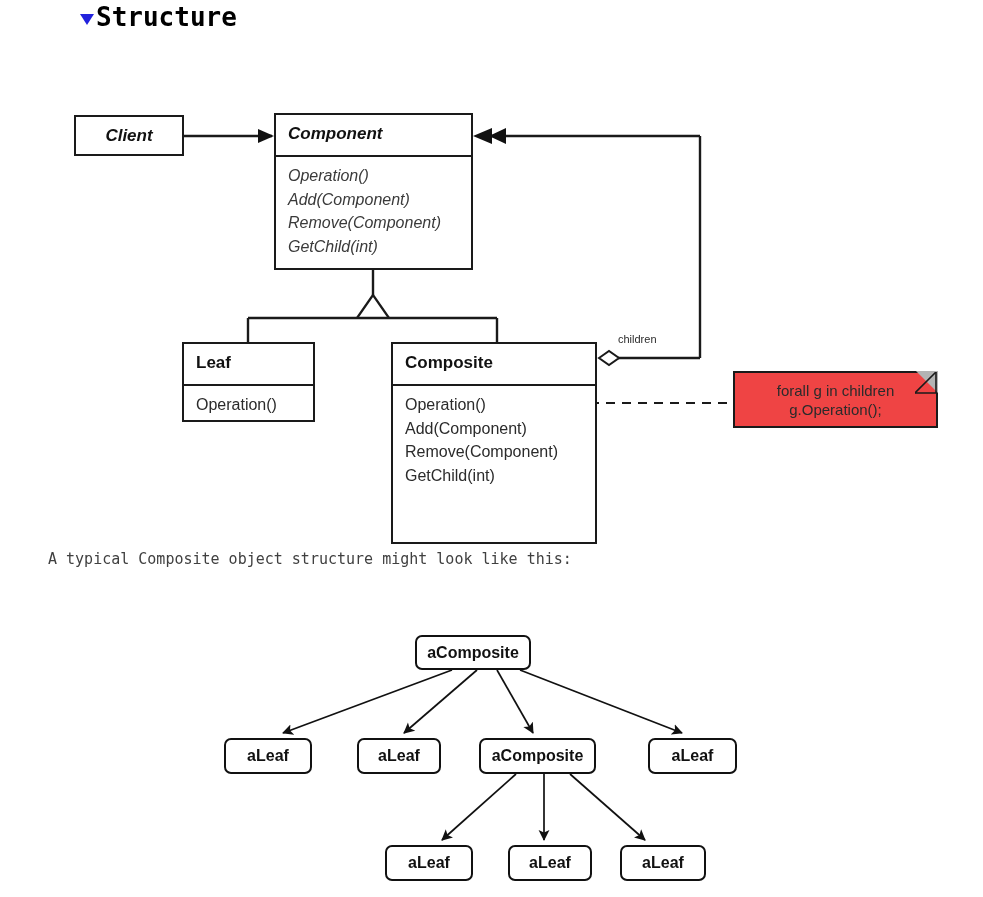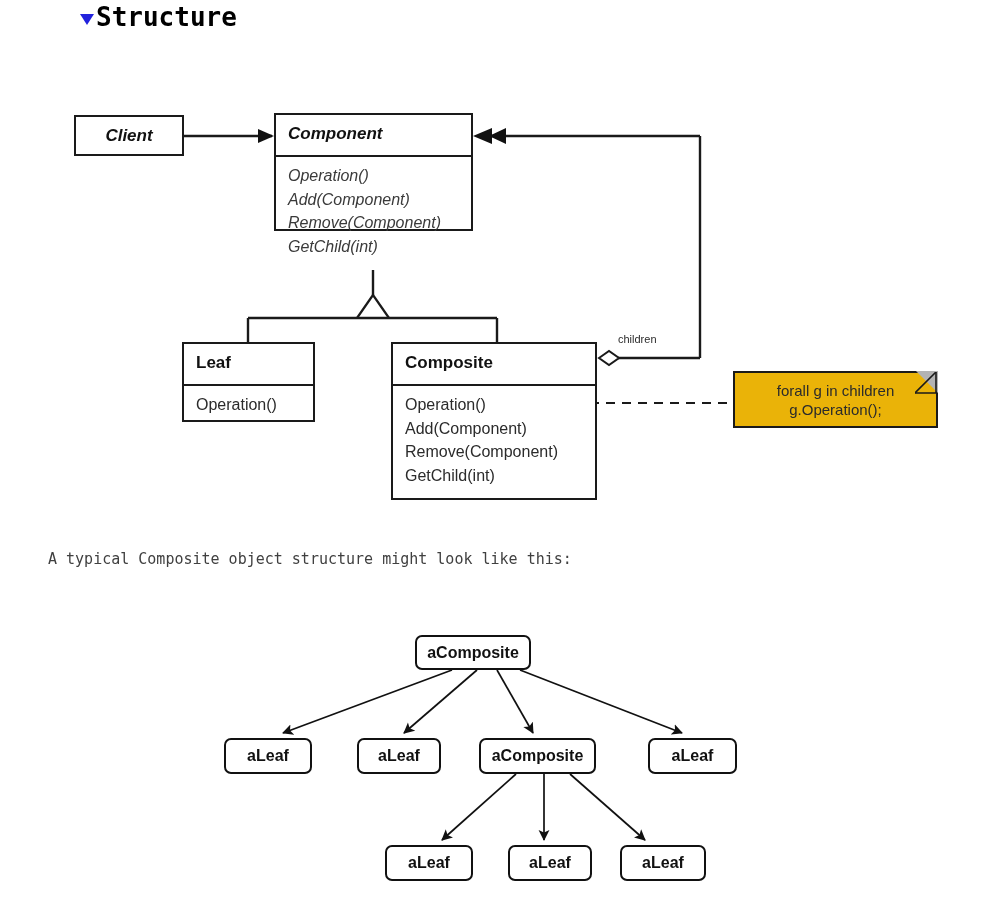--- a/index.html
+++ b/index.html
@@ -109,21 +109,21 @@
 
   
   #note-box {
     position: absolute;
     left: 733px;
     top: 371px;
     width: 205px;
     height: 57px;
     box-sizing: border-box;
     border: 2px solid #1a1a1a;
-    background: #eab308;
+    background: #ef4444;
   }
   #note-fold {
     position: absolute;
     right: -2px;
     top: -2px;
     width: 0;
     height: 0;
     border-left: 22px solid transparent;
     border-top: 22px solid #b3b3b3;
   }
@@ -200,40 +200,40 @@
   <line x1="497" y1="318" x2="497" y2="342" stroke="#1a1a1a" stroke-width="2.4"></line>
 
   <circle cx="521" cy="403" r="4.5" fill="#ffffff" stroke="#1a1a1a" stroke-width="2"></circle>
   <line x1="526" y1="403" x2="733" y2="403" stroke="#1a1a1a" stroke-width="2.2" stroke-dasharray="9,7"></line>
 </svg>
 
 <div class="uml-box" style="left:74px; top:115px; width:110px; height:41px;font-style:italic;">
   <div class="uml-title centered">Client</div>
 </div>
 
-<div class="uml-box" style="left:274px; top:113px; width:199px; height:118px;">
+<div class="uml-box" style="left:274px; top:113px; width:199px; height:157px;">
   <div class="uml-title abstract">Component</div>
   <div class="uml-sep"></div>
   <div class="uml-ops abstract">
     <div class="op">Operation()</div>
     <div class="op">Add(Component)</div>
     <div class="op">Remove(Component)</div>
     <div class="op">GetChild(int)</div>
   </div>
 </div>
 
 <div class="uml-box" style="left:182px; top:342px; width:133px; height:80px;">
   <div class="uml-title">Leaf</div>
   <div class="uml-sep"></div>
   <div class="uml-ops">
     <div class="op">Operation()</div>
   </div>
 </div>
 
-<div class="uml-box" style="left:391px; top:342px; width:206px; height:158px;">
+<div class="uml-box" style="left:391px; top:342px; width:206px; height:202px;">
   <div class="uml-title">Composite</div>
   <div class="uml-sep"></div>
   <div class="uml-ops">
     <div class="op">Operation()</div>
     <div class="op">Add(Component)</div>
     <div class="op">Remove(Component)</div>
     <div class="op">GetChild(int)</div>
   </div>
 </div>
 

